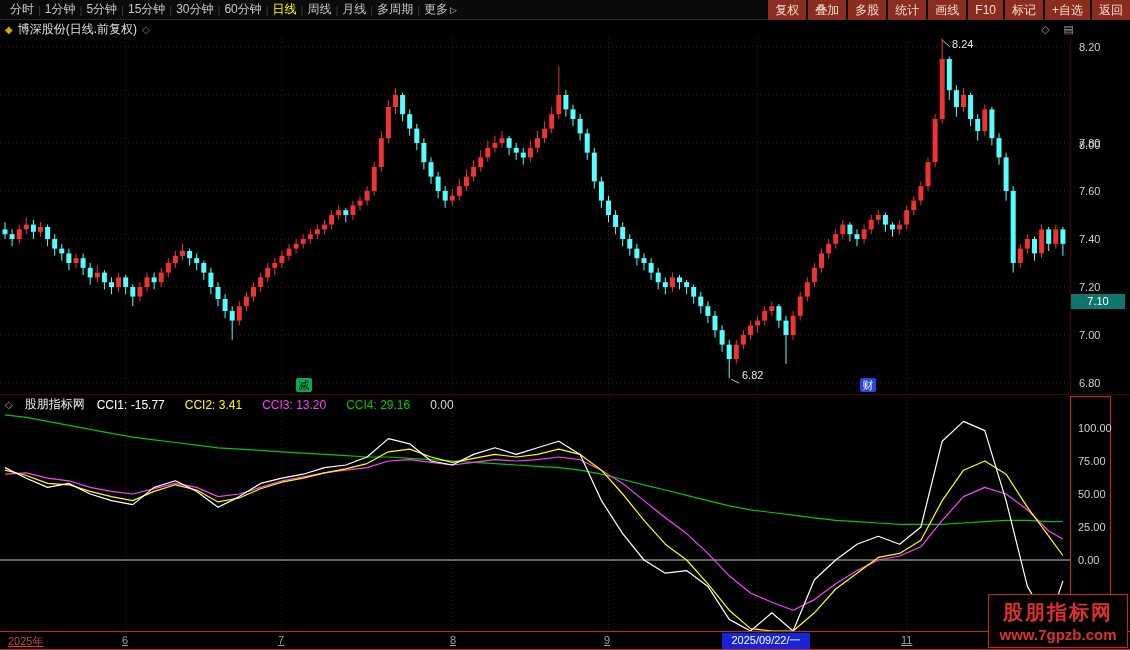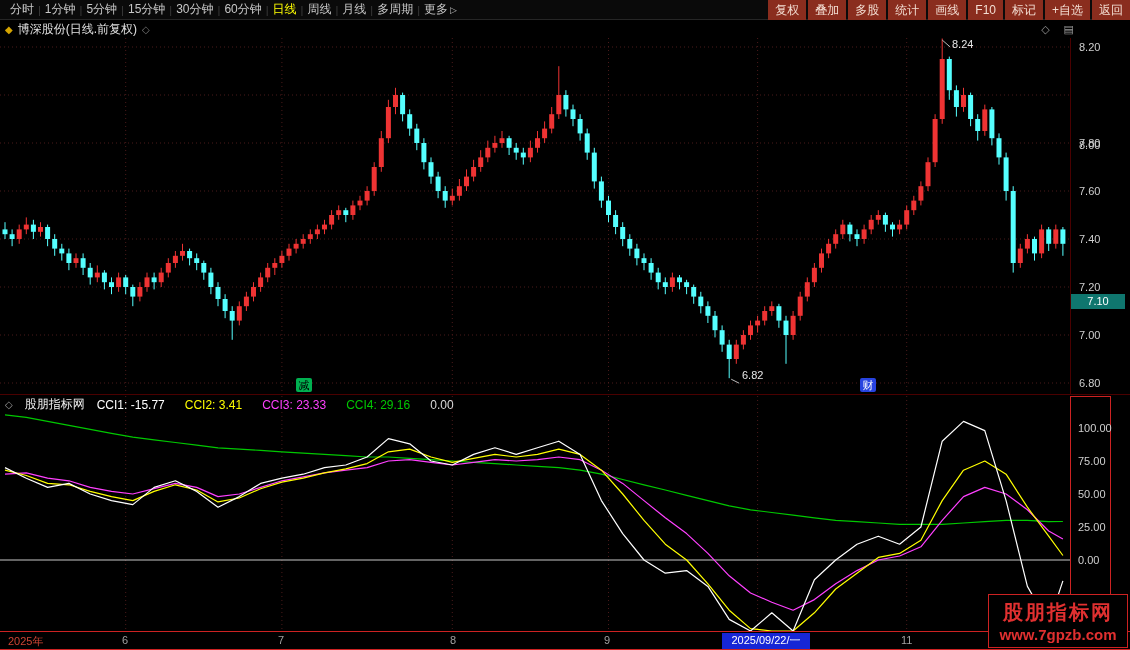--- a/index.html
+++ b/index.html
@@ -34,21 +34,21 @@
   #cci-area{position:absolute;left:0;top:396px;width:1070px;height:236px;}
   #cci-labels{position:absolute;left:0;top:397px;width:1060px;height:15px;display:flex;align-items:center;gap:12px;padding-left:5px;z-index:3;}
   #ind-diamond{color:#999;font-size:10px;}
   #ind-name{color:#f0f0f0;font-size:12px;}
   .out{font-size:12px;white-space:nowrap;}
   #cci-axis{position:absolute;left:1070px;top:396px;width:41px;height:235px;border:1px solid #cc2222;box-sizing:border-box;z-index:2;}
   .ca{position:absolute;left:7px;font-size:11px;color:#cfcfcf;}
   
   #redline-top{position:absolute;left:0;top:631px;width:1130px;height:1px;background:#cc2222;z-index:4;}
   #timeline{position:absolute;left:0;top:632px;width:1130px;height:17px;background:#000;}
-  .tl{position:absolute;top:2px;font-size:11px;color:#a0a0a0;white-space:nowrap;}
+  .tl{position:absolute;top:2px;font-size:11px;color:#a0a0a0;white-space:nowrap;text-decoration:underline;}
   #date-hl{position:absolute;left:722px;top:1px;width:88px;height:20px;background:#1626d6;color:#fff;font-size:11px;text-align:center;line-height:14px;}
   #redline-bottom{position:absolute;left:0;top:649px;width:1130px;height:1px;background:#cc2222;z-index:6;}
   
   #watermark{position:absolute;left:988px;top:594px;width:140px;height:54px;background:#000;border:1px solid #cc2222;box-sizing:border-box;display:flex;flex-direction:column;align-items:center;justify-content:center;z-index:5;}
   #wm1{color:#e03030;font-size:20px;font-weight:bold;letter-spacing:2px;}
   #wm2{color:#e03030;font-size:15px;font-weight:bold;}
 </style>
 </head>
 <body>
 
@@ -453,21 +453,21 @@
         <polyline points="5.0,74.2 26.3,79.5 47.6,87.4 68.9,88.8 90.2,95.4 111.5,100.6 132.8,104.6 154.1,95.4 175.4,88.8 196.7,94.0 218.0,105.9 239.3,102.0 260.6,92.7 281.9,86.1 303.2,82.2 324.5,76.9 345.8,72.9 367.1,67.6 388.4,55.8 409.7,53.1 431.0,61.0 452.3,66.3 473.6,62.4 494.9,58.4 516.2,61.0 537.5,58.4 558.8,53.1 580.1,58.4 601.4,74.2 622.7,98.0 644.0,124.4 665.3,148.2 686.6,164.0 707.9,187.8 729.2,214.2 750.5,232.6 771.8,235.0 793.1,235.0 814.4,216.8 835.7,193.0 857.0,177.2 878.3,161.4 899.6,157.4 920.9,144.2 942.2,104.6 963.5,74.2 984.8,65.0 1006.1,78.2 1027.4,111.2 1048.7,140.2 1062.9,159.5" fill="none" stroke="#ffff00" stroke-width="1.2" stroke-linejoin="round"></polyline>
         <polyline points="5.0,71.6 26.3,82.2 47.6,91.4 68.9,87.4 90.2,98.0 111.5,104.6 132.8,108.6 154.1,91.4 175.4,84.8 196.7,95.4 218.0,111.2 239.3,100.6 260.6,87.4 281.9,82.2 303.2,78.2 324.5,71.6 345.8,69.0 367.1,61.0 388.4,42.6 409.7,47.8 431.0,65.0 452.3,69.0 473.6,58.4 494.9,51.8 516.2,58.4 537.5,51.8 558.8,45.2 580.1,58.4 601.4,104.6 622.7,137.6 644.0,164.0 665.3,177.2 686.6,174.6 707.9,190.4 729.2,223.4 750.5,235.0 771.8,216.8 793.1,235.0 814.4,183.8 835.7,164.0 857.0,148.2 878.3,140.2 899.6,148.2 920.9,131.0 942.2,45.2 963.5,25.4 984.8,34.6 1006.1,104.6 1027.4,190.4 1048.7,227.4 1062.9,184.9" fill="none" stroke="#ffffff" stroke-width="1.2" stroke-linejoin="round"></polyline>
       </svg>
   </div>
   <div id="cci-labels">
     <span id="ind-diamond">◇</span>
     <span id="ind-name">股朋指标网</span>
     <span id="ind-outputs" style="display: flex; gap: 20px;">
         <span class="out" style="color: rgb(255, 255, 255);">CCI1: -15.77</span>
         <span class="out" style="color: rgb(255, 255, 0);">CCI2: 3.41</span>
-        <span class="out" style="color: rgb(255, 64, 255);">CCI3: 23.33</span>
+        <span class="out" style="color: rgb(255, 64, 255);">CCI3: 13.20</span>
         <span class="out" style="color: rgb(0, 200, 0);">CCI4: 29.16</span>
         <span class="out" style="color: rgb(216, 216, 216);">0.00</span>
       </span>
   </div>
   <div id="cci-axis">
       <div class="ca" style="top: 25px;">100.00</div>
       <div class="ca" style="top: 58px;">75.00</div>
       <div class="ca" style="top: 91px;">50.00</div>
       <div class="ca" style="top: 124px;">25.00</div>
       <div class="ca" style="top: 157px;">0.00</div>

